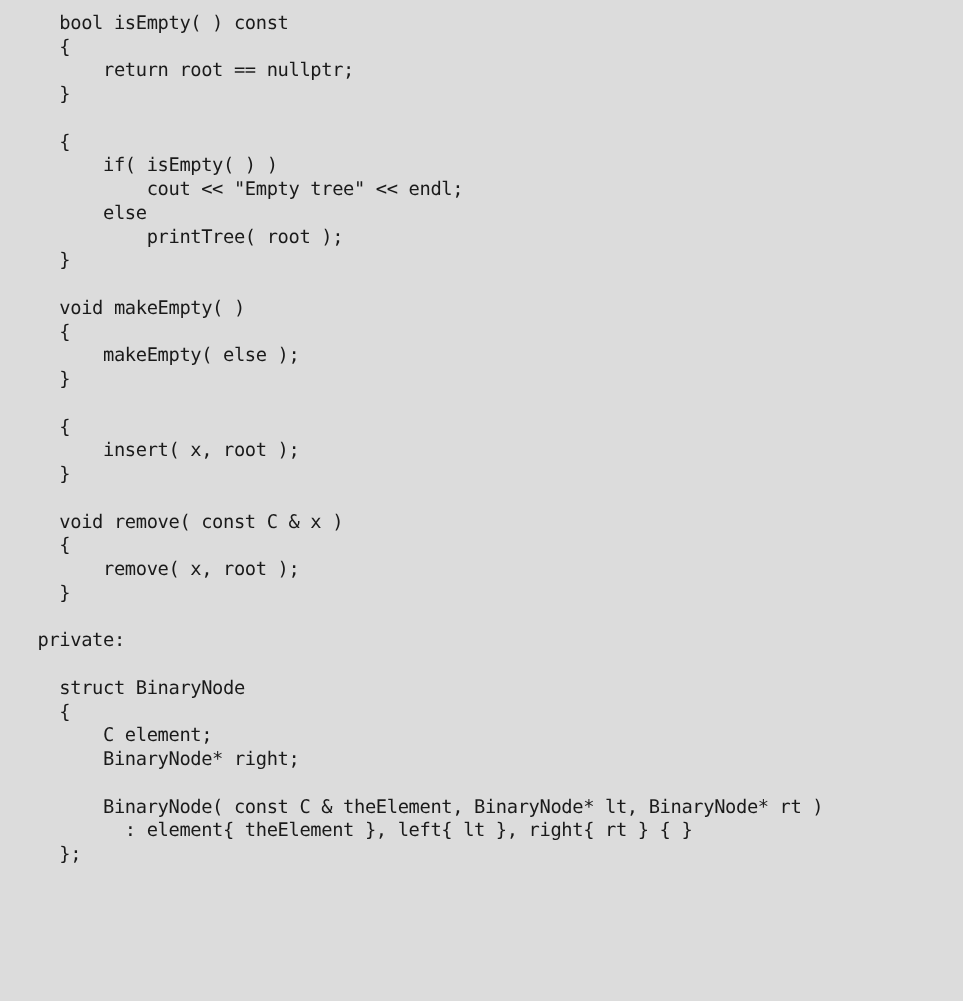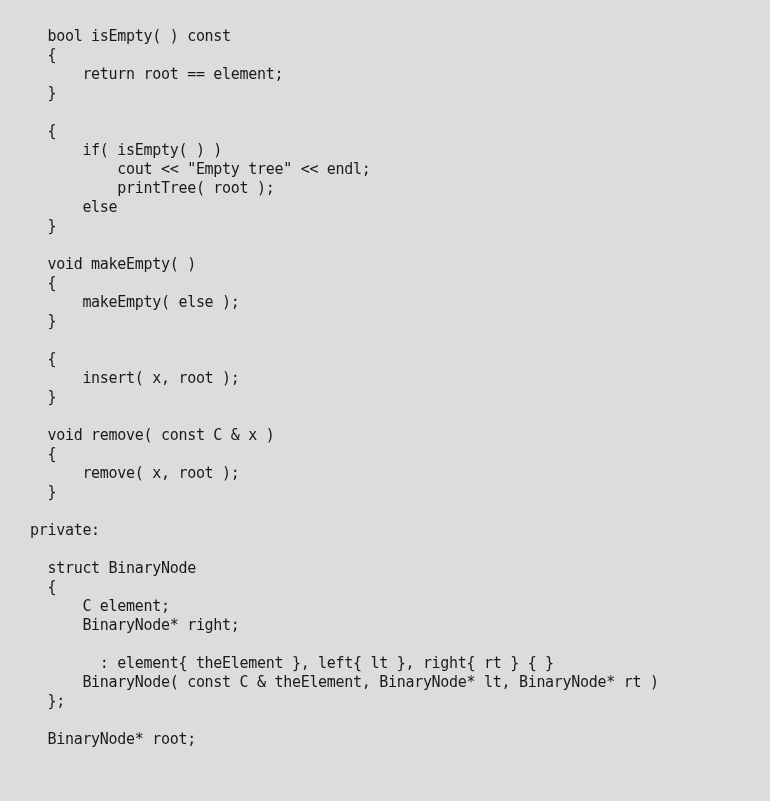--- a/index.html
+++ b/index.html
@@ -15,21 +15,21 @@
     font-family: "DejaVu Sans Mono", "Liberation Mono", monospace;
   }
   #code-listing {
     position: absolute;
     left: 0;
     top: 0;
     width: 770px;
     height: 801px;
     background: #dcdcdc;
     box-sizing: border-box;
-    padding: 27px 0 0 0;
+    padding: 9px 0 0 0;
   }
   .code-line {
     display: block;
     height: 19px;
     line-height: 19px;
     font-size: 15px;
     letter-spacing: -0.02em;
     color: #1a1a1a;
     white-space: pre;
     padding-left: 30px;
@@ -38,28 +38,28 @@
   .code-line.blank {
     color: transparent;
   }
 </style>
 </head>
 <body>
 
 <div id="code-listing">
     <span class="code-line">  bool isEmpty( ) const</span>
     <span class="code-line">  {</span>
-    <span class="code-line">      return root == element;</span>
+    <span class="code-line">      return root == nullptr;</span>
     <span class="code-line">  }</span>
     <span class="code-line blank"></span>
     <span class="code-line">  {</span>
     <span class="code-line">      if( isEmpty( ) )</span>
     <span class="code-line">          cout &lt;&lt; "Empty tree" &lt;&lt; endl;</span>
+    <span class="code-line">      else</span>
     <span class="code-line">          printTree( root );</span>
-    <span class="code-line">      else</span>
     <span class="code-line">  }</span>
     <span class="code-line blank"></span>
     <span class="code-line">  void makeEmpty( )</span>
     <span class="code-line">  {</span>
     <span class="code-line">      makeEmpty( else );</span>
     <span class="code-line">  }</span>
     <span class="code-line blank"></span>
     <span class="code-line">  {</span>
     <span class="code-line">      insert( x, root );</span>
     <span class="code-line">  }</span>
@@ -69,18 +69,17 @@
     <span class="code-line">      remove( x, root );</span>
     <span class="code-line">  }</span>
     <span class="code-line blank"></span>
     <span class="code-line">private:</span>
     <span class="code-line blank"></span>
     <span class="code-line">  struct BinaryNode</span>
     <span class="code-line">  {</span>
     <span class="code-line">      C element;</span>
     <span class="code-line">      BinaryNode* right;</span>
     <span class="code-line blank"></span>
+    <span class="code-line">      BinaryNode( const C &amp; theElement, BinaryNode* lt, BinaryNode* rt )</span>
     <span class="code-line">        : element{ theElement }, left{ lt }, right{ rt } { }</span>
-    <span class="code-line">      BinaryNode( const C &amp; theElement, BinaryNode* lt, BinaryNode* rt )</span>
     <span class="code-line">  };</span>
     <span class="code-line blank"></span>
-    <span class="code-line">  BinaryNode* root;</span>
   </div>
 
 </body></html>

